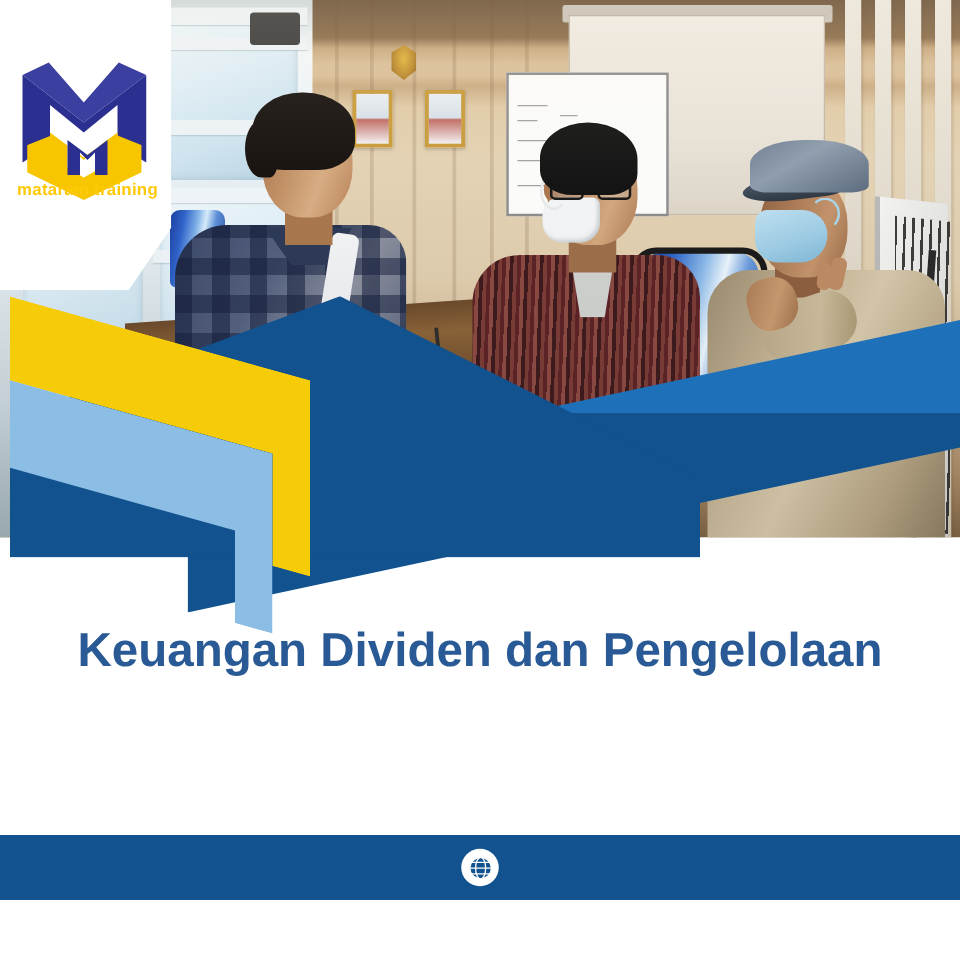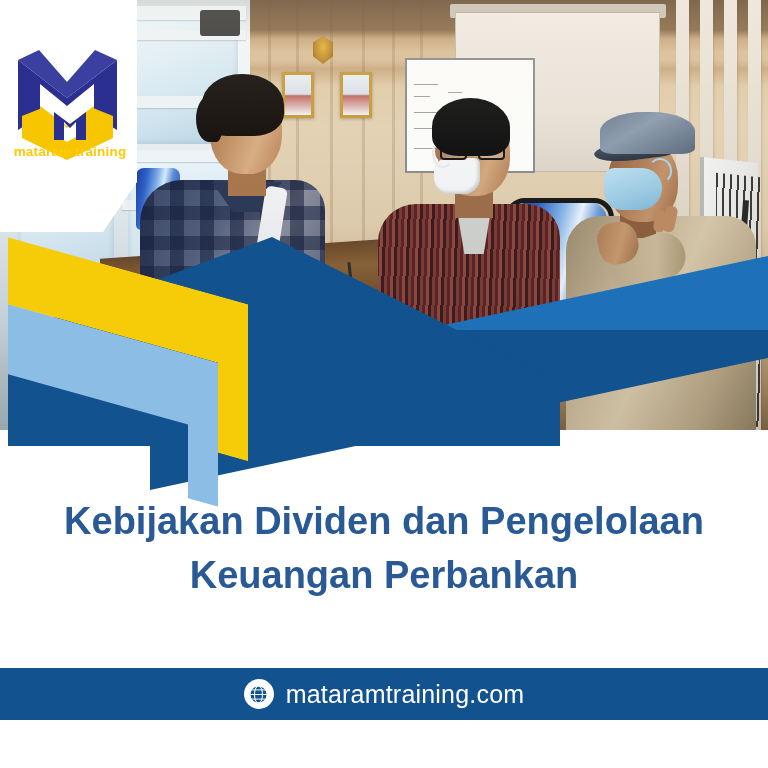--- a/index.html
+++ b/index.html
@@ -568,34 +568,32 @@
 
       <polygon points="40,70 40,98 50,98 50,80 56,86 62,80 62,98 72,98 72,70 56,82" fill="#2B2F8F"></polygon>
       <polygon points="8,74 8,96 28,84 28,66" fill="#F7C600"></polygon>
       <polygon points="99,74 99,96 79,84 79,66" fill="#F7C600"></polygon>
     </svg>
   </div>
   <div class="logo-caption">mataram training</div>
 
 
   <div class="subtitle">
-    <div>Kebijakan Dividen dan Pengelolaan</div>
-    <div>Keuangan Perbankan</div>
+    <div>Keuangan Dividen dan Pengelolaan</div>
   </div>
 
   <div class="footer-yellow"></div>
 
   <div class="footer-bar">
     <span class="globe-icon">
       <svg viewBox="0 0 24 24" width="23" height="23" aria-hidden="true">
         <circle cx="12" cy="12" r="10.5" fill="#ffffff"></circle>
         <circle cx="12" cy="12" r="9" fill="#11528F"></circle>
         <circle cx="12" cy="12" r="9" fill="none" stroke="#ffffff" stroke-width="1.1"></circle>
         <ellipse cx="12" cy="12" rx="4.2" ry="9" fill="none" stroke="#ffffff" stroke-width="1.1"></ellipse>
         <line x1="3" y1="12" x2="21" y2="12" stroke="#ffffff" stroke-width="1.1"></line>
         <path d="M4.2 7.2 H19.8" stroke="#ffffff" stroke-width="1"></path>
         <path d="M4.2 16.8 H19.8" stroke="#ffffff" stroke-width="1"></path>
       </svg>
     </span>
-    <span class="site-url">mataramtraining.com</span>
   </div>
 
 </div>
 
 </body></html>

